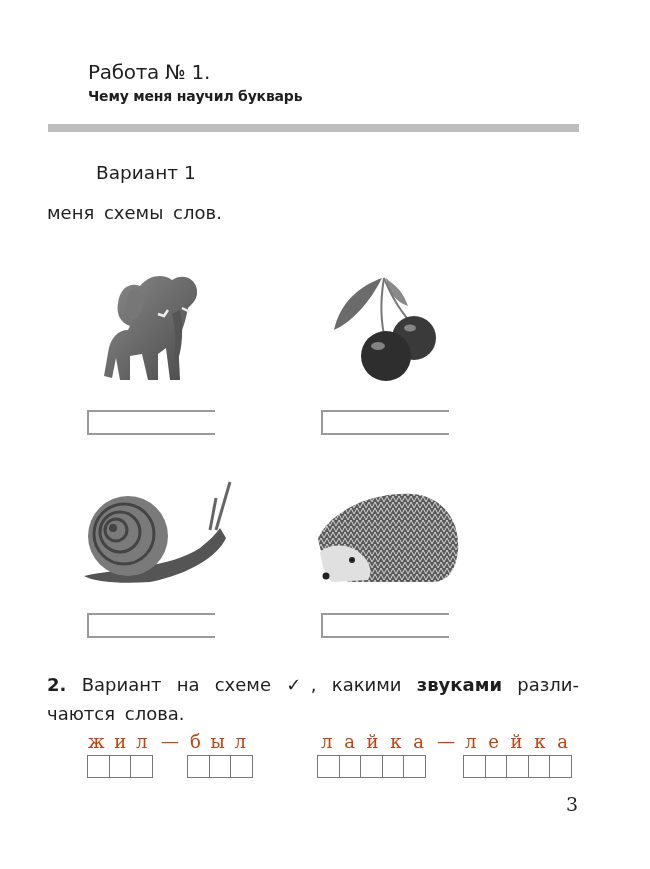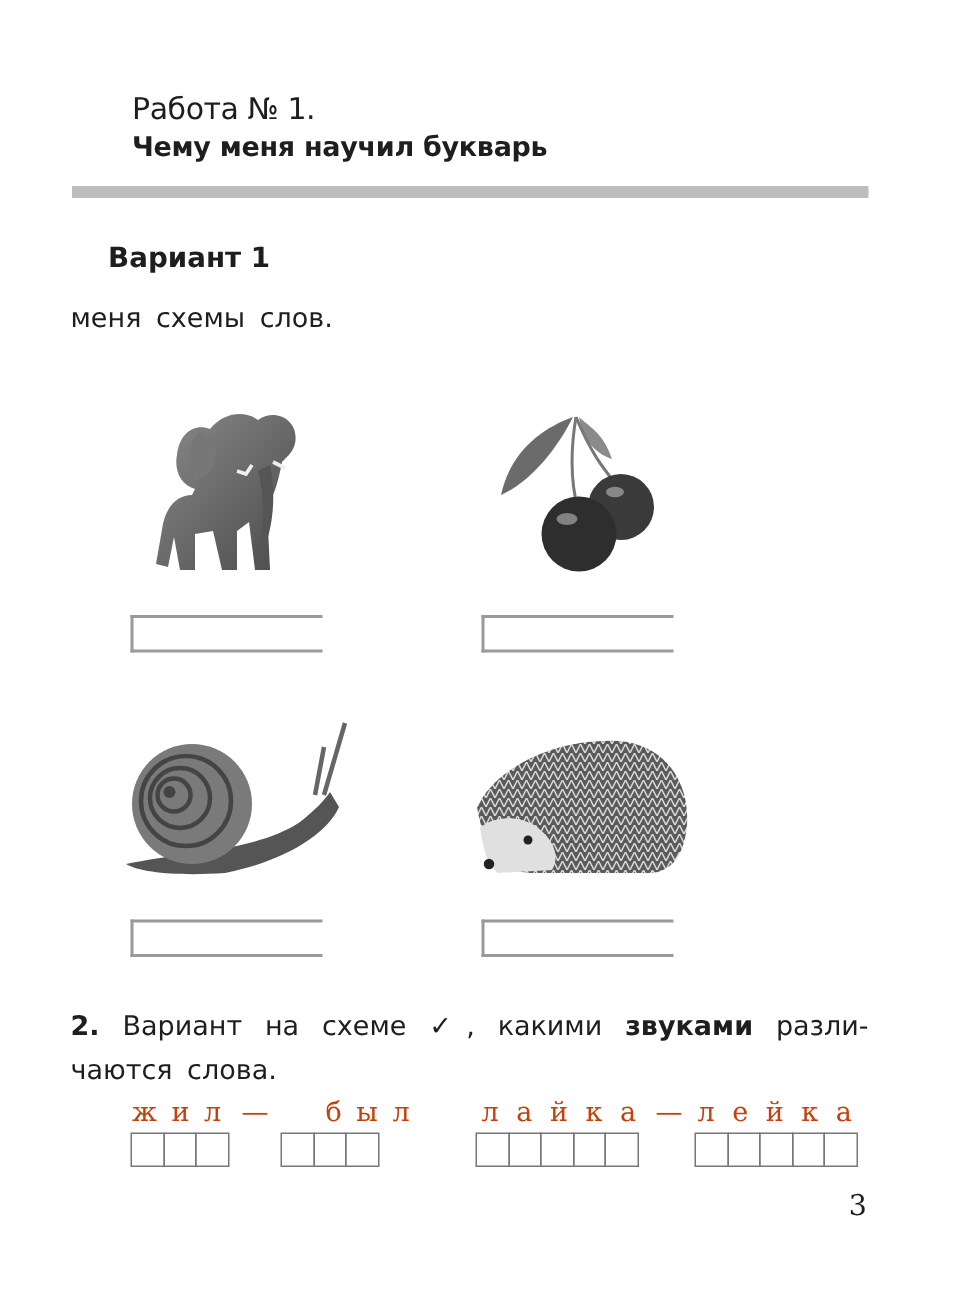--- a/index.html
+++ b/index.html
@@ -1,21 +1,21 @@
 <!DOCTYPE html>
 <html><head>
 <meta charset="utf-8">
 <style>
   html, body { margin:0; padding:0; background:#ffffff; }
   body { width:650px; height:869px; position:relative; overflow:hidden; color:#1e1e1e; font-family:"DejaVu Sans", sans-serif; }
   .abs { position:absolute; }
   .title1 { left:88px; top:60px; font-size:20px; font-weight:normal; letter-spacing:-0.3px; }
-  .title2 { left:88px; top:88px; font-size:18px; font-weight:bold; letter-spacing:-0.2px; }
+  .title2 { left:88px; top:88px; font-size:14px; font-weight:bold; letter-spacing:-0.2px; }
   .rule { left:48px; top:124px; width:531px; height:8px; background:#bdbdbd; }
-  .variant { left:72px; top:162px; font-size:18.5px; font-weight:bold; }
+  .variant { left:96px; top:162px; font-size:18.5px; font-weight:normal; }
   .task { left:47px; width:532px; font-size:18px; line-height:29px; text-align:justify; }
   .task .num { font-weight:bold; }
   .task .line { display:block; text-align-last:justify; }
   .task .line.last { text-align-last:left; word-spacing:4px; }
   .pic { position:absolute; }
   .ansbox { position:absolute; width:128px; height:25px; border-top:2px solid #9a9a9a; border-bottom:2px solid #9a9a9a; border-left:2px solid #9a9a9a; box-sizing:border-box; }
   .letters { position:absolute; font-family:"DejaVu Serif", serif; font-size:18px; color:#c2410c; letter-spacing:0px; }
   .cells { position:absolute; display:flex; height:23px; }
   .cell { width:22.5px; height:23px; border:1px solid #777; box-sizing:border-box; margin-left:-1px; }
   .cell:first-child { margin-left:0; }
@@ -89,21 +89,21 @@
 <div class="ansbox" style="left:87px;top:613px;"></div>
 <div class="ansbox" style="left:321px;top:613px;"></div>
 
 <div class="abs task" style="top:670px;">
   <span class="line"><span class="num">2.</span> <span>Вариант на схеме </span><span>✓</span><span>, какими </span><b>звуками</b><span> разли-</span></span>
   <span class="line last">чаются слова.</span>
 </div>
 
 <div class="letters" style="left:88px;top:731px;letter-spacing:2px;">ж и л</div>
 <div class="letters" style="left:161px;top:731px;">—</div>
-<div class="letters" style="left:190px;top:731px;letter-spacing:2px;margin-left:27px;">б ы л</div>
+<div class="letters" style="left:190px;top:731px;letter-spacing:2px;">б ы л</div>
 
 <div class="cells" style="left:87px;top:755px;">
   <div class="cell"></div>
   <div class="cell"></div>
   <div class="cell"></div>
 </div>
 <div class="cells" style="left:187px;top:755px;">
   <div class="cell"></div>
   <div class="cell"></div>
   <div class="cell"></div>

